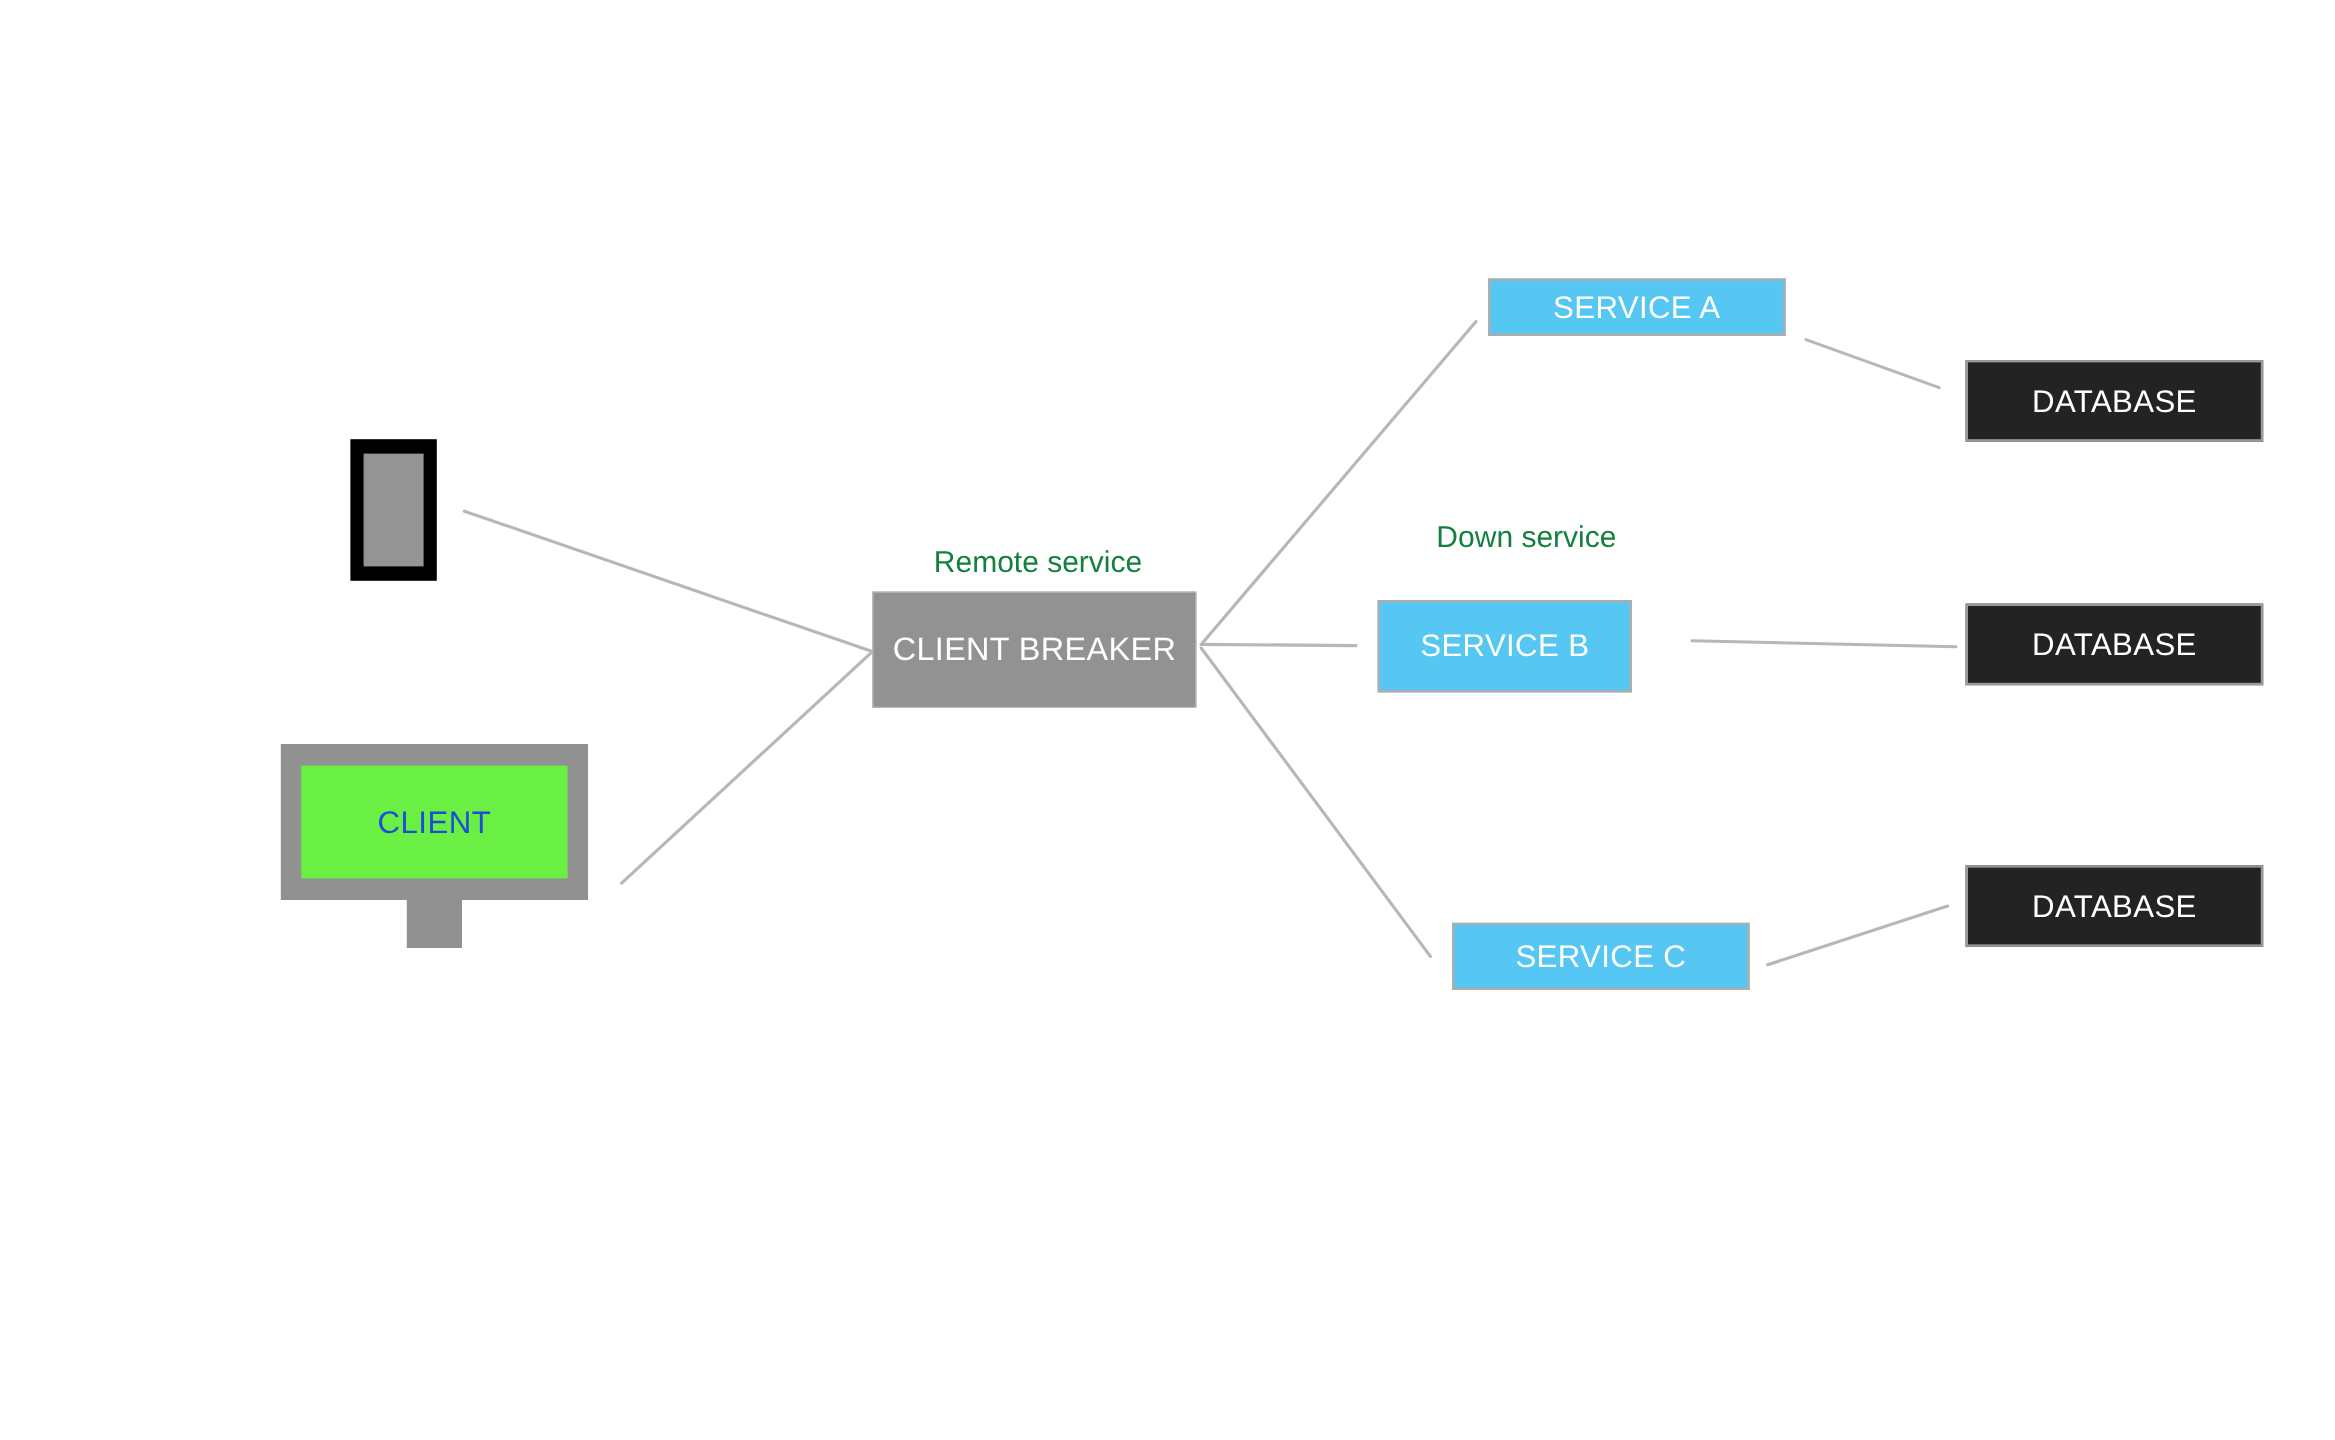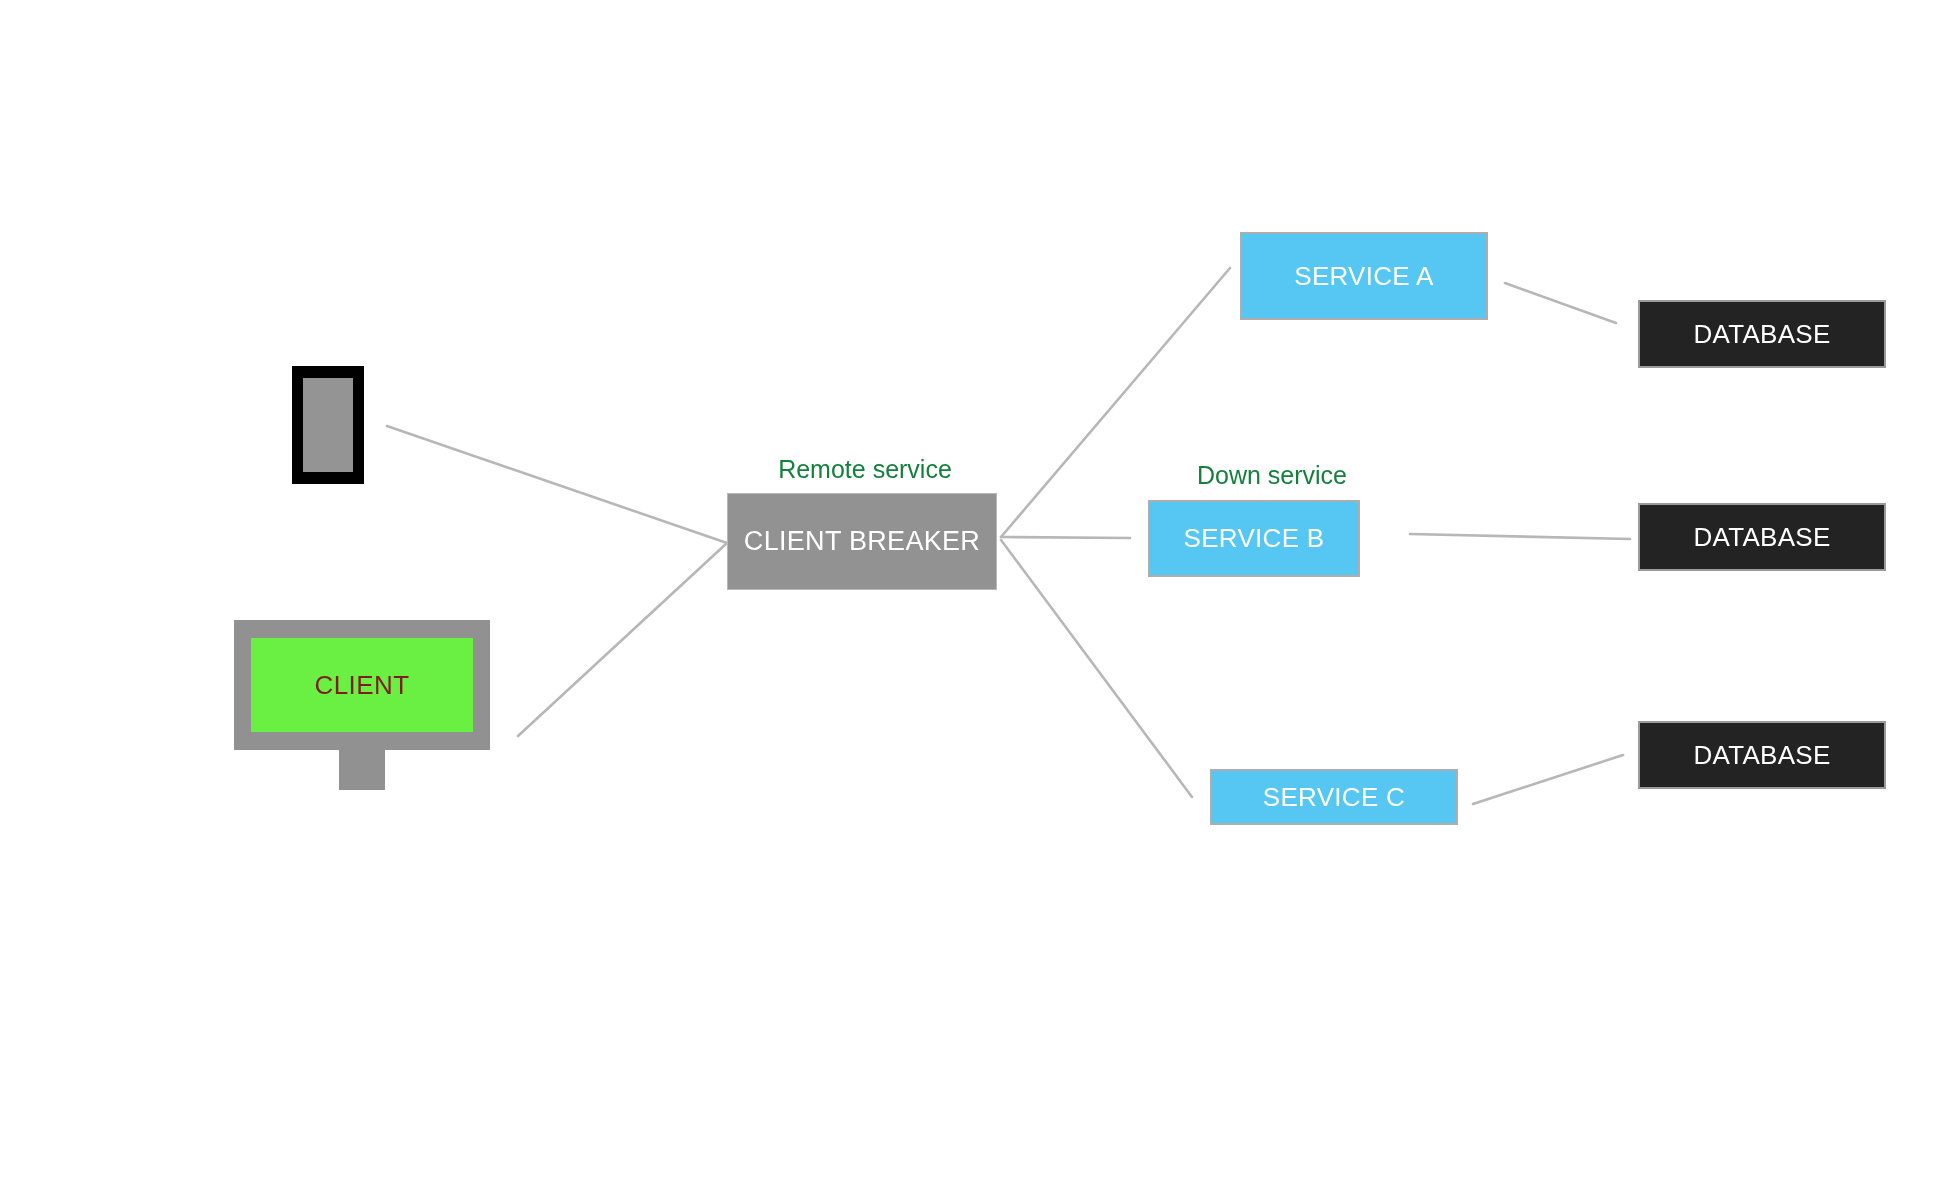--- a/index.html
+++ b/index.html
@@ -89,21 +89,21 @@
     padding: 18px 17px;
   }
   .monitor-screen {
     width: 100%;
     height: 100%;
     box-sizing: border-box;
     background: #6AF042;
     display: flex;
     align-items: center;
     justify-content: center;
-    color: #7f1d1d;
+    color: #1d4ed8;
     font-size: 26px;
     letter-spacing: 0.4px;
     white-space: nowrap;
   }
   .monitor-stand {
     position: absolute;
     background: #919191;
   }
 
   
@@ -140,40 +140,40 @@
       <line x1="1505" y1="283" x2="1616" y2="323"></line>
 
       <line x1="1410" y1="534" x2="1630" y2="539"></line>
 
       <line x1="1473" y1="804" x2="1623" y2="755"></line>
     </g>
   </svg>
 
   <div class="caption" style="left:770px; top:455px; width:190px;">Remote service</div>
 
-  <div class="caption" style="left:1182px; top:461px; width:180px;">Down service</div>
+  <div class="caption" style="left:1182px; top:434px; width:180px;">Down service</div>
 
   <div class="phone" style="left:292px; top:366px; width:72px; height:118px;">
     <div class="phone-screen"></div>
   </div>
 
   <div class="monitor" style="left:234px; top:620px; width:256px; height:170px;">
     <div class="monitor-bezel" style="width:256px; height:130px;">
       <div class="monitor-screen">
         <span class="node-label">CLIENT</span>
       </div>
     </div>
     <div class="monitor-stand" style="left:105px; top:130px; width:46px; height:40px;"></div>
   </div>
 
   <div class="node cb-box" style="left:727px; top:493px; width:270px; height:97px;">
     <span class="node-label">CLIENT BREAKER</span>
   </div>
 
-  <div class="node service-box" style="left:1240px; top:232px; width:248px; height:88px;">
+  <div class="node service-box" style="left:1240px; top:232px; width:248px; height:48px;">
     <span class="node-label">SERVICE A</span>
   </div>
 
   <div class="node service-box" style="left:1148px; top:500px; width:212px; height:77px;">
     <span class="node-label">SERVICE B</span>
   </div>
 
   <div class="node service-box" style="left:1210px; top:769px; width:248px; height:56px;">
     <span class="node-label">SERVICE C</span>
   </div>

